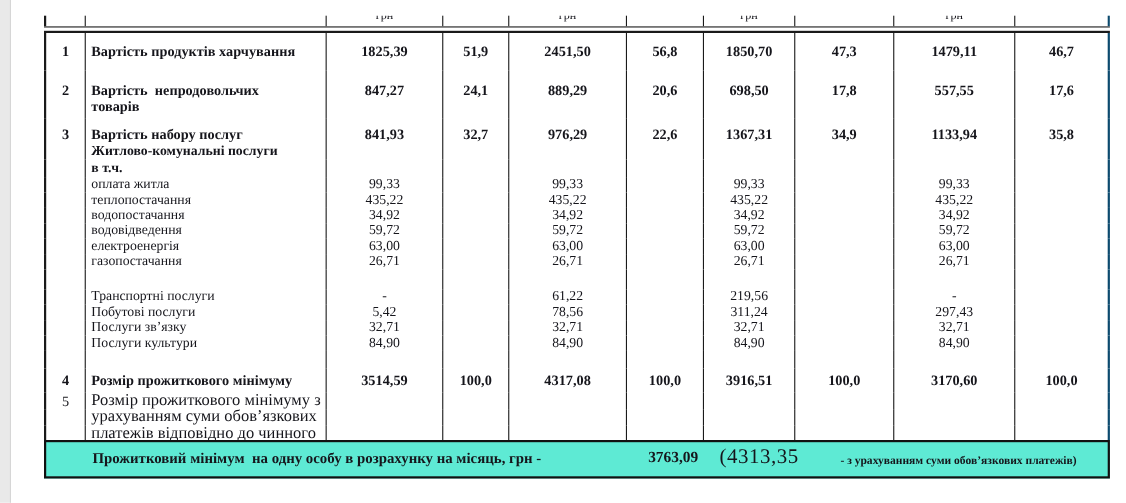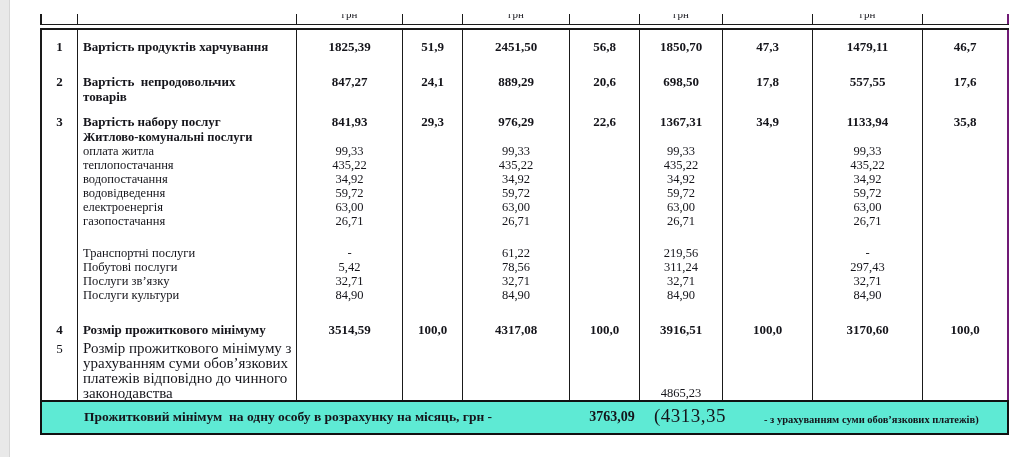--- a/index.html
+++ b/index.html
@@ -27,21 +27,21 @@
   }
   .row{display:grid;grid-template-columns:38px 219px 106px 60px 107px 70px 83px 90px 110px 86px;}
   .c{
     border-right:1px solid #1a1a1a;
     overflow:hidden;
     display:flex;align-items:center;justify-content:center;
     font-size:12.5px;line-height:1.05;
     box-sizing:border-box;
   }
   .c:first-child{border-left:2px solid #1a1a1a;}
-  .c:last-child{border-right:2px solid #701a75;}
+  .c:last-child{border-right:2px solid #0c4a6e;}
   .thead .c{font-size:11px;align-items:flex-start;}
   .thead .c span{margin-top:-5px;}
   .name-col{justify-content:flex-start;padding-left:5px;text-align:left;white-space:pre-wrap;}
   .num-col{font-weight:bold;font-size:13px;}
   .v-end{align-items:flex-end;padding-bottom:1px;}
   .v-start{align-items:flex-start;}
   .st-main .c{font-weight:bold;font-size:13px;}
   .st-subhead .name-col{font-weight:bold;font-size:12.5px;}
   .st-sub .c,.st-r5 .c{font-weight:normal;}
   .st-r5 .name-col{font-size:15px;}
@@ -127,31 +127,43 @@
           <div class="c val-col v-start"></div>
           <div class="c val-col v-start"></div>
           <div class="c val-col v-start"></div>
           <div class="c val-col v-start"></div>
           <div class="c val-col v-start"></div>
         </div>
         <div class="row st-main" style="height: 22px;">
           <div class="c num-col v-end">3</div>
           <div class="c name-col v-end">Вартість набору послуг</div>
           <div class="c val-col v-end">841,93</div>
-          <div class="c val-col v-end">29,3</div>
+          <div class="c val-col v-end">32,7</div>
           <div class="c val-col v-end">976,29</div>
           <div class="c val-col v-end">22,6</div>
           <div class="c val-col v-end">1367,31</div>
           <div class="c val-col v-end">34,9</div>
           <div class="c val-col v-end">1133,94</div>
           <div class="c val-col v-end">35,8</div>
         </div>
         <div class="row st-subhead" style="height: 15px;">
           <div class="c num-col"></div>
           <div class="c name-col">Житлово-комунальні послуги</div>
+          <div class="c val-col"></div>
+          <div class="c val-col"></div>
+          <div class="c val-col"></div>
+          <div class="c val-col"></div>
+          <div class="c val-col"></div>
+          <div class="c val-col"></div>
+          <div class="c val-col"></div>
+          <div class="c val-col"></div>
+        </div>
+        <div class="row st-subhead" style="height: 16px;">
+          <div class="c num-col"></div>
+          <div class="c name-col">в т.ч.</div>
           <div class="c val-col"></div>
           <div class="c val-col"></div>
           <div class="c val-col"></div>
           <div class="c val-col"></div>
           <div class="c val-col"></div>
           <div class="c val-col"></div>
           <div class="c val-col"></div>
           <div class="c val-col"></div>
         </div>
         <div class="row st-sub" style="height: 14px;">

